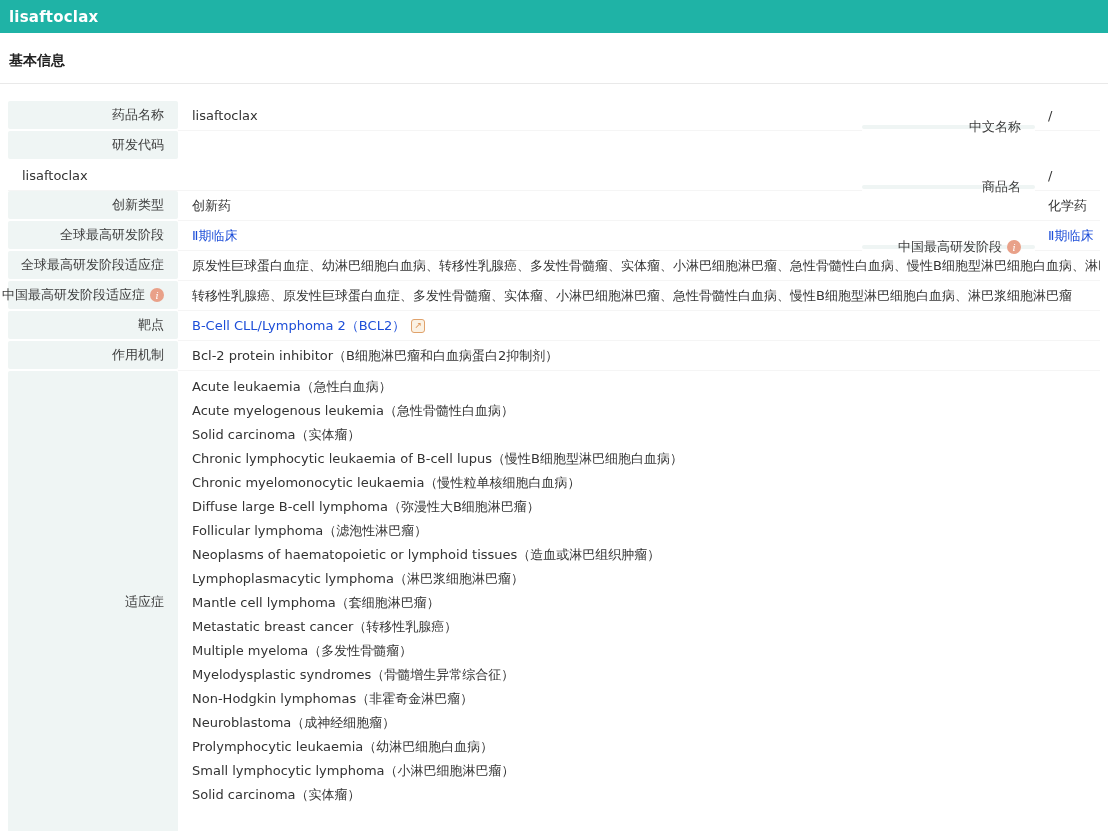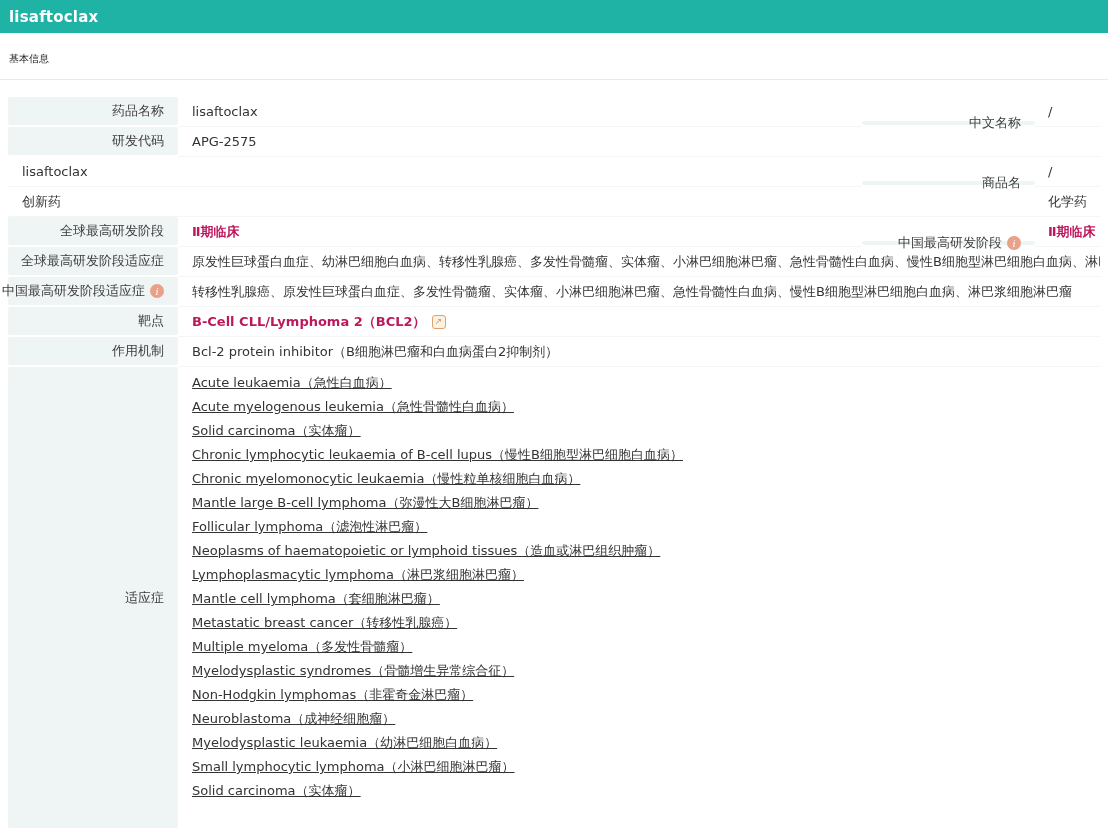--- a/index.html
+++ b/index.html
@@ -21,22 +21,22 @@
     color: #ffffff;
     font-size: 15px;
     font-weight: bold;
     letter-spacing: 0.2px;
   }
   .section-head {
     padding: 19px 9px 13px 9px;
     border-bottom: 1px solid #e9e9e9;
   }
   .section-head h2 {
-    font-size: 10px;
-    font-weight: normal;
+    font-size: 14px;
+    font-weight: bold;
     color: #222222;
   }
   .info-table {
     margin: 17px 8px 0 8px;
   }
   .row {
     display: flex;
     align-items: stretch;
     height: 30px;
   }
@@ -68,24 +68,23 @@
     width: 173px;
     flex: none;
     margin-top: 24px;
   }
   .cell.rvalue {
     flex: none;
     width: 65px;
     padding-left: 13px;
   }
   .link {
-    color: #be185d;
+    color: #1d4ed8;
     text-decoration: none;
     cursor: pointer;
-    font-weight: bold;
   }
   .info-icon {
     width: 14px;
     height: 14px;
     border-radius: 50%;
     background: #e9a189;
     color: #ffffff;
     display: inline-flex;
     align-items: center;
     justify-content: center;
@@ -116,21 +115,20 @@
     flex-direction: column;
     align-items: flex-start;
     justify-content: flex-start;
     padding-top: 4px;
     border-bottom: none;
   }
   .ind-item {
     height: 24px;
     line-height: 24px;
     white-space: nowrap;
-    text-decoration: underline;
   }
 </style>
 </head>
 <body>
 
 <div class="page">
 
   <header class="topbar">
     <h1>lisaftoclax</h1>
   </header>
@@ -153,38 +151,38 @@
         </div>
       <div class="cell value rvalue">
           <span>/</span>
         </div>
     </div>
 
     <div class="row">
       <div class="cell label">
           <span>研发代码</span>
         </div>
-      <div class="cell value">
-          <span>APG-2575</span>
-        </div>
     </div>
 
     <div class="row">
       <div class="cell value">
           <span>lisaftoclax</span>
         </div>
       <div class="cell label rlabel">
           <span>商品名</span>
         </div>
       <div class="cell value rvalue">
           <span>/</span>
         </div>
     </div>
 
     <div class="row">
+      <div class="cell label">
+          <span>创新类型</span>
+        </div>
       <div class="cell value">
           <span>创新药</span>
         </div>
       <div class="cell value rvalue">
           <span>化学药</span>
         </div>
     </div>
 
     <div class="row">
       <div class="cell label">
@@ -243,30 +241,30 @@
     <div class="row tall">
       <div class="cell label">
           <span>适应症</span>
         </div>
       <div class="cell value">
           <div class="ind-item">Acute leukaemia（急性白血病）</div>
           <div class="ind-item">Acute myelogenous leukemia（急性骨髓性白血病）</div>
           <div class="ind-item">Solid carcinoma（实体瘤）</div>
           <div class="ind-item">Chronic lymphocytic leukaemia of B-cell lupus（慢性B细胞型淋巴细胞白血病）</div>
           <div class="ind-item">Chronic myelomonocytic leukaemia（慢性粒单核细胞白血病）</div>
-          <div class="ind-item">Mantle large B-cell lymphoma（弥漫性大B细胞淋巴瘤）</div>
+          <div class="ind-item">Diffuse large B-cell lymphoma（弥漫性大B细胞淋巴瘤）</div>
           <div class="ind-item">Follicular lymphoma（滤泡性淋巴瘤）</div>
           <div class="ind-item">Neoplasms of haematopoietic or lymphoid tissues（造血或淋巴组织肿瘤）</div>
           <div class="ind-item">Lymphoplasmacytic lymphoma（淋巴浆细胞淋巴瘤）</div>
           <div class="ind-item">Mantle cell lymphoma（套细胞淋巴瘤）</div>
           <div class="ind-item">Metastatic breast cancer（转移性乳腺癌）</div>
           <div class="ind-item">Multiple myeloma（多发性骨髓瘤）</div>
           <div class="ind-item">Myelodysplastic syndromes（骨髓增生异常综合征）</div>
           <div class="ind-item">Non-Hodgkin lymphomas（非霍奇金淋巴瘤）</div>
           <div class="ind-item">Neuroblastoma（成神经细胞瘤）</div>
-          <div class="ind-item">Myelodysplastic leukaemia（幼淋巴细胞白血病）</div>
+          <div class="ind-item">Prolymphocytic leukaemia（幼淋巴细胞白血病）</div>
           <div class="ind-item">Small lymphocytic lymphoma（小淋巴细胞淋巴瘤）</div>
           <div class="ind-item">Solid carcinoma（实体瘤）</div>
         </div>
     </div>
 
   </main>
 </div>
 
 </body></html>

